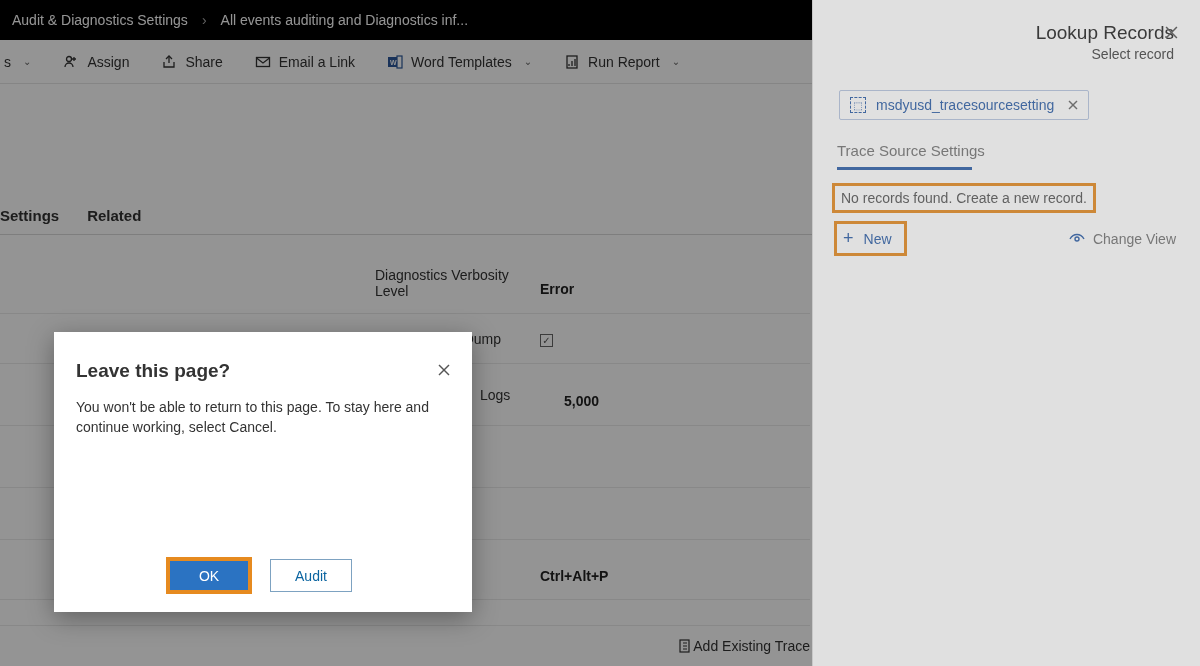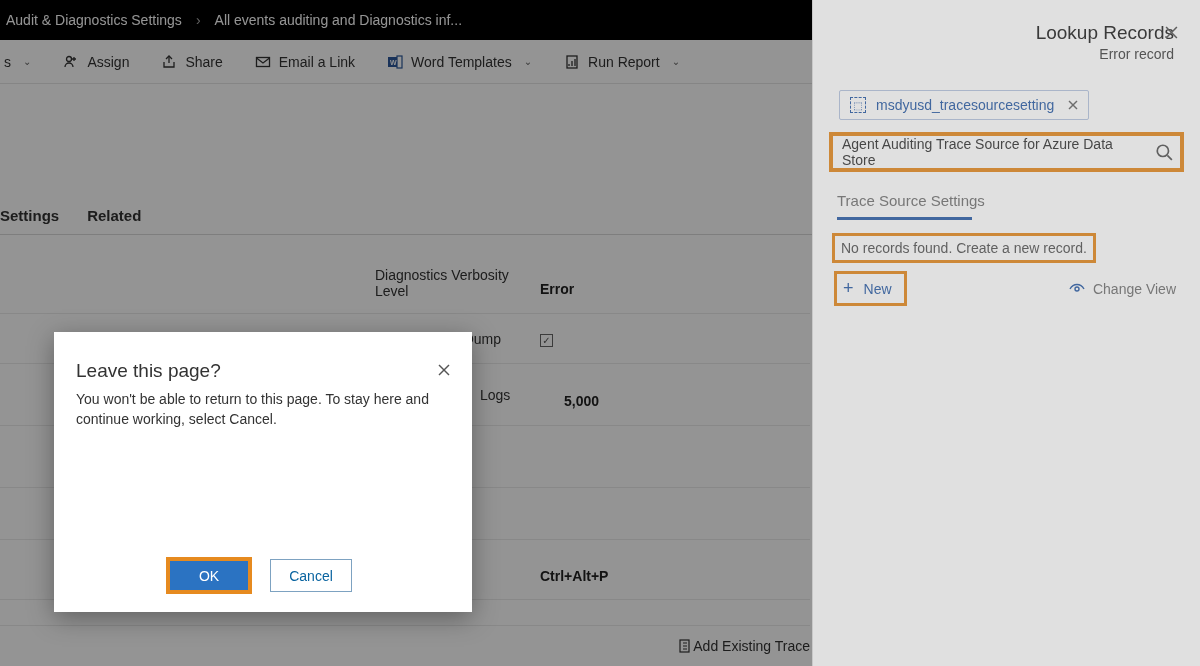--- a/index.html
+++ b/index.html
@@ -1,21 +1,21 @@
 <!DOCTYPE html>
 <html><head>
 <meta charset="utf-8">
 <style>
   * { box-sizing: border-box; margin: 0; padding: 0; font-family: "Segoe UI", Arial, sans-serif; }
   html, body { width: 1200px; height: 666px; overflow: hidden; background: #fff; }
   .root { position: relative; width: 1200px; height: 666px; }
 
   
   .topbar { position: absolute; top: 0; left: 0; right: 0; height: 40px; background: #000; display: flex; align-items: center; color: #fff; font-size: 14px; }
-  .crumb { display: flex; align-items: center; gap: 14px; padding-left: 6px; }
+  .crumb { display: flex; align-items: center; gap: 14px; padding-left: 12px; }
   .crumb-sep { color: #aaa; font-size: 14px; }
   .topbar-right { margin-left: auto; display: flex; gap: 8px; padding-right: 8px; }
   .top-icon { width: 34px; height: 34px; display: flex; align-items: center; justify-content: center; color: #fff; font-size: 16px; }
 
   
   .cmdbar { position: absolute; top: 40px; left: 0; right: 0; height: 44px; background: #fff; border-bottom: 1px solid #e5e5e5; display: flex; align-items: center; font-size: 14px; color: #333; }
   .cmd { display: flex; align-items: center; gap: 8px; padding: 0 16px; height: 100%; }
   .cmd svg { width: 16px; height: 16px; }
   .cmd .chev { font-size: 10px; color: #666; margin-left: 4px; }
 
@@ -32,21 +32,21 @@
   .dval.bold { font-weight: 600; margin-top: 12px; }
   .checkbox { width: 13px; height: 13px; border: 1px solid #666; display: inline-flex; align-items: center; justify-content: center; font-size: 10px; color: #555; }
 
   .addrow { position: absolute; top: 625px; left: 0; right: 390px; height: 40px; border-top: 1px solid #eaeaea; display: flex; align-items: center; justify-content: flex-end; padding-right: 0; font-size: 14px; color: #333; }
 
   
   .dim { position: absolute; top: 0; left: 0; width: 812px; height: 666px; background: rgba(0,0,0,0.42); }
 
   
   .modal { position: absolute; top: 332px; left: 54px; width: 418px; height: 280px; background: #fff; box-shadow: 0 6px 24px rgba(0,0,0,0.35); padding: 28px 28px 20px 22px; display: flex; flex-direction: column; }
-  .modal-title { font-size: 19px; color: #333; font-weight: 400; margin-bottom: 8px; }
+  .modal-title { font-size: 19px; color: #333; font-weight: 700; margin-bottom: 16px; }
   .modal-close { position: absolute; top: 28px; right: 18px; width: 20px; height: 20px; display: flex; align-items: center; justify-content: center; color: #555; font-size: 14px; }
   .modal-body { font-size: 14px; color: #333; line-height: 1.4; }
   .modal-actions { margin-top: auto; display: flex; gap: 20px; justify-content: center; }
   .btn { min-width: 82px; height: 33px; display: flex; align-items: center; justify-content: center; font-size: 14px; cursor: pointer; }
   .btn-primary { background: #2b73c2; color: #fff; border: 1px solid #2b73c2; }
   .btn-secondary { background: #fff; color: #0a64a0; border: 1px solid #7da2c1; }
   .hl { outline: 4px solid #e68a1f; outline-offset: -2px; }
   .hl3 { outline: 3px solid #e68a1f; outline-offset: 0px; }
 
   
@@ -202,28 +202,28 @@
     <div class="modal-title">Leave this page?</div>
     <div class="modal-close">
       <svg viewBox="0 0 12 12" width="12" height="12" stroke="#555" stroke-width="1.4">
           <line x1="1" y1="1" x2="11" y2="11"></line>
           <line x1="11" y1="1" x2="1" y2="11"></line>
         </svg>
     </div>
     <div class="modal-body">You won't be able to return to this page. To stay here and continue working, select Cancel.</div>
     <div class="modal-actions">
       <div class="btn btn-primary hl">OK</div>
-      <div class="btn btn-secondary">Cancel</div>
+      <div class="btn btn-secondary">Audit</div>
     </div>
   </div>
 
   <div class="rpanel">
     <div class="rp-head">
       <div class="rp-title">Lookup Records</div>
-      <div class="rp-sub">Error record</div>
+      <div class="rp-sub">Select record</div>
     </div>
     <div class="rp-close">
       <svg viewBox="0 0 12 12" width="13" height="13" stroke="#555" stroke-width="1.4">
           <line x1="1" y1="1" x2="11" y2="11"></line>
           <line x1="11" y1="1" x2="1" y2="11"></line>
         </svg>
     </div>
 
     <div class="rp-chip-wrap">
       <span class="rp-chip">
@@ -231,31 +231,20 @@
         <span>msdyusd_tracesourcesetting</span>
         <span class="x">
           <svg viewBox="0 0 10 10" width="10" height="10" stroke="#666" stroke-width="1.4">
               <line x1="1" y1="1" x2="9" y2="9"></line>
               <line x1="9" y1="1" x2="1" y2="9"></line>
             </svg>
         </span>
       </span>
     </div>
 
-    <div class="rp-search-wrap">
-      <div class="rp-search hl">
-        <span>Agent Auditing Trace Source for Azure Data Store</span>
-        <span class="mag">
-          <svg viewBox="0 0 16 16" width="18" height="18" fill="none" stroke="#555" stroke-width="1.5">
-              <circle cx="7" cy="7" r="5"></circle>
-              <line x1="11" y1="11" x2="15" y2="15"></line>
-            </svg>
-        </span>
-      </div>
-    </div>
 
     <div class="rp-section">
       <div class="rp-sec-title">Trace Source Settings</div>
       <div class="rp-sec-underline"></div>
     </div>
 
     <div class="rp-empty-wrap">
       <span class="rp-empty hl3">No records found. Create a new record.</span>
     </div>
 

